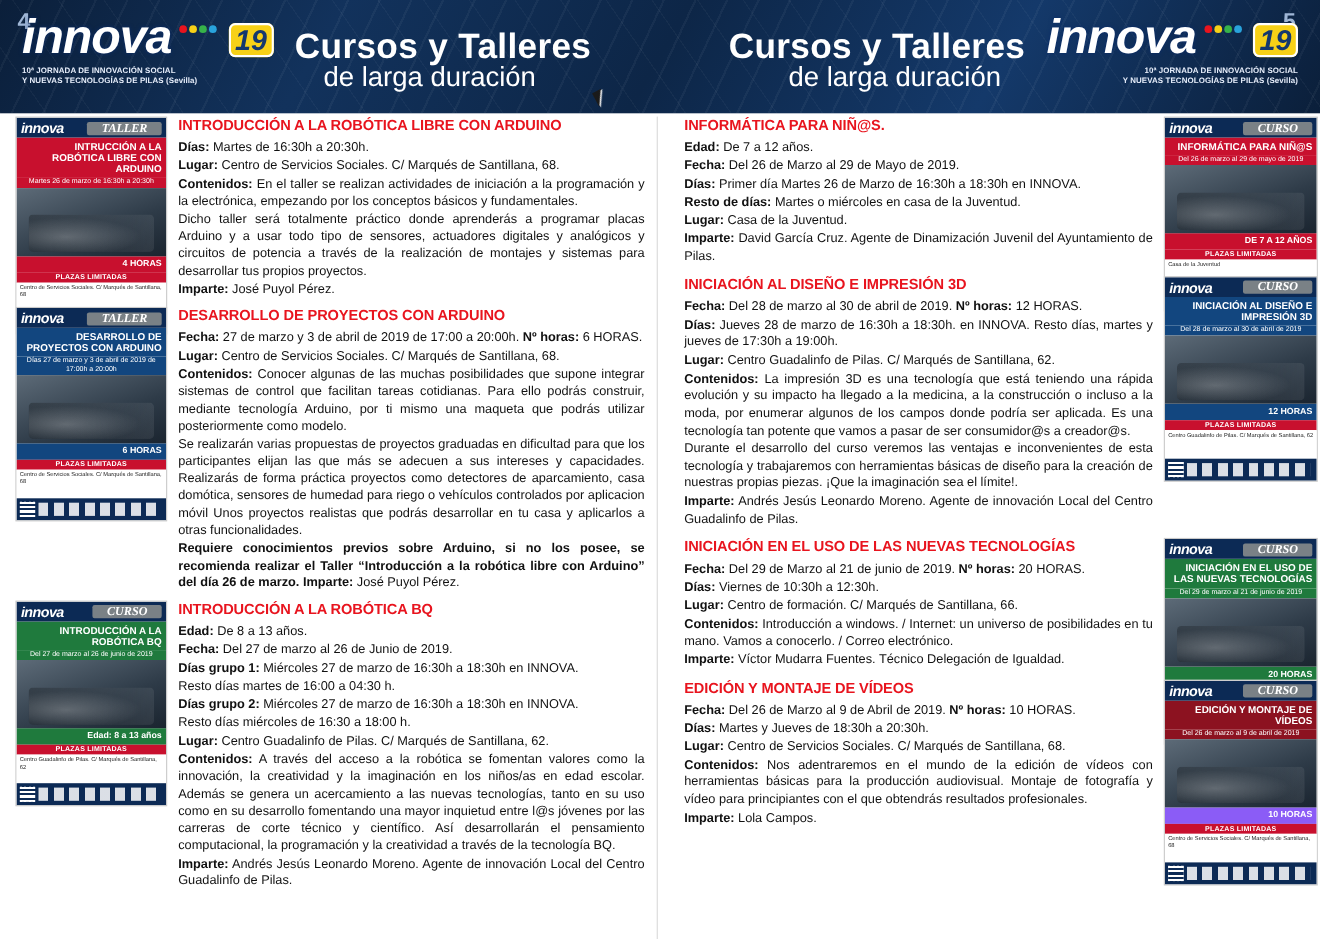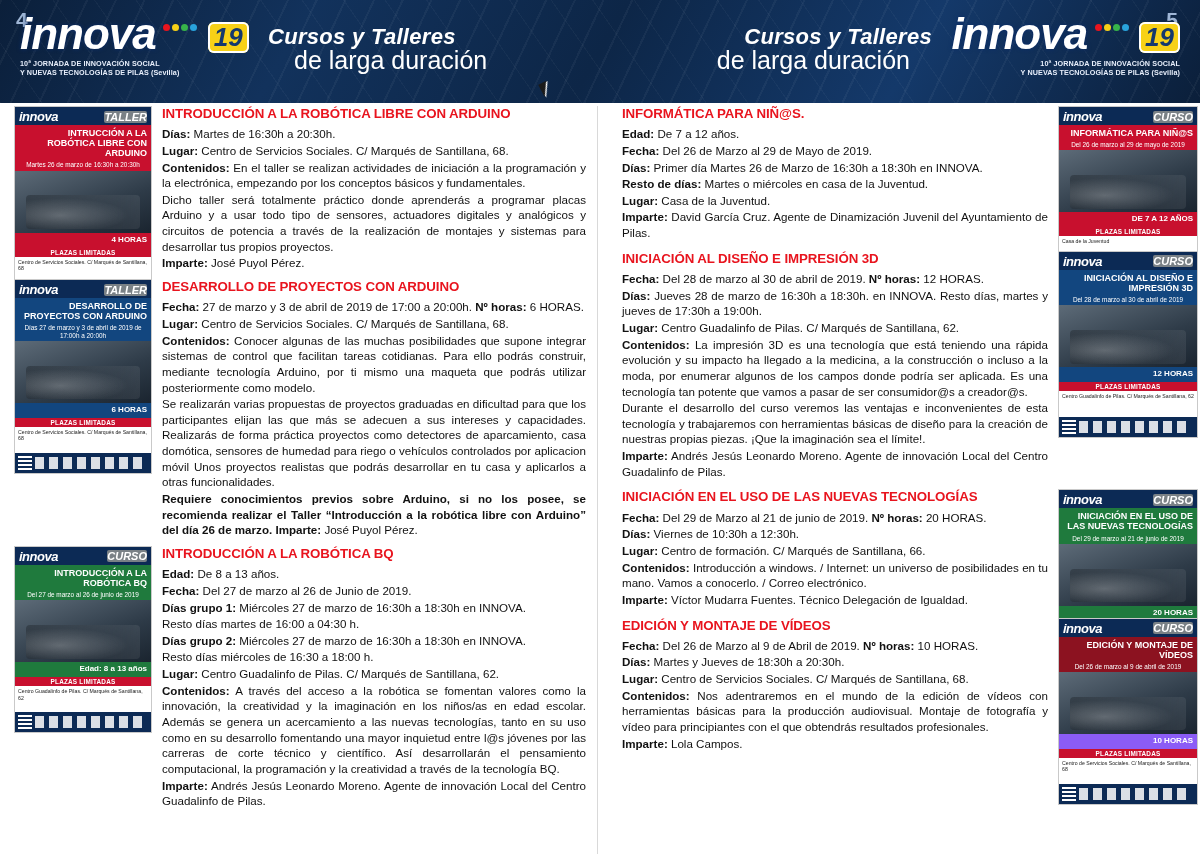--- a/index.html
+++ b/index.html
@@ -34,21 +34,21 @@
     position: absolute; top: 8px;
     color: #9fb6d6; font-size: 21px; font-weight: bold;
   }
   .pagenum.left { left: 16px; }
   .pagenum.right { right: 22px; }
   .hdr-title {
     position: absolute; top: 26px;
     color: #ffffff;
     line-height: 1.0;
   }
-  .hdr-title .l1 { font-size: 22px; font-weight: bold; letter-spacing: .3px; font-style: italic; }
+  .hdr-title .l1 { font-size: 32px; font-weight: bold; letter-spacing: .3px; }
   .hdr-title .l2 { font-size: 25px; font-weight: normal; }
   .hdr-title.left { left: 268px; text-align: left; }
   .hdr-title.left .l2 { padding-left: 26px; }
   .hdr-title.right { right: 268px; text-align: right; }
   .hdr-title.right .l2 { padding-right: 22px; }
 
   
   .logo {
     position: absolute;
     width: 232px; height: 84px;
@@ -127,21 +127,21 @@
   .poster .p-top {
     background: #0c2a55; padding: 3px 4px 2px 4px; position: relative;
     display: flex; align-items: center; justify-content: space-between;
   }
   .poster .p-logo {
     color: #fff; font-size: 13px; font-weight: bold; font-style: italic;
     letter-spacing: -.5px; line-height: 1;
   }
   .poster .p-kind {
     color: #fff; font-size: 11px; font-weight: bold; font-style: italic;
-    background: #7a8186; padding: 0 0; border-radius: 2px;
+    background: #7a8186; padding: 0 13px; border-radius: 2px; font-family: Liberation Serif, serif;
   }
   .poster .p-band {
     padding: 3px 4px; text-align: right; color: #fff;
     font-size: 9px; font-weight: bold; line-height: 1.12;
   }
   .poster .p-sub {
     text-align: center; font-size: 6.4px; color: #fff; padding: 0 3px 2px 3px;
     line-height: 1.15;
   }
   .poster .p-photo {

